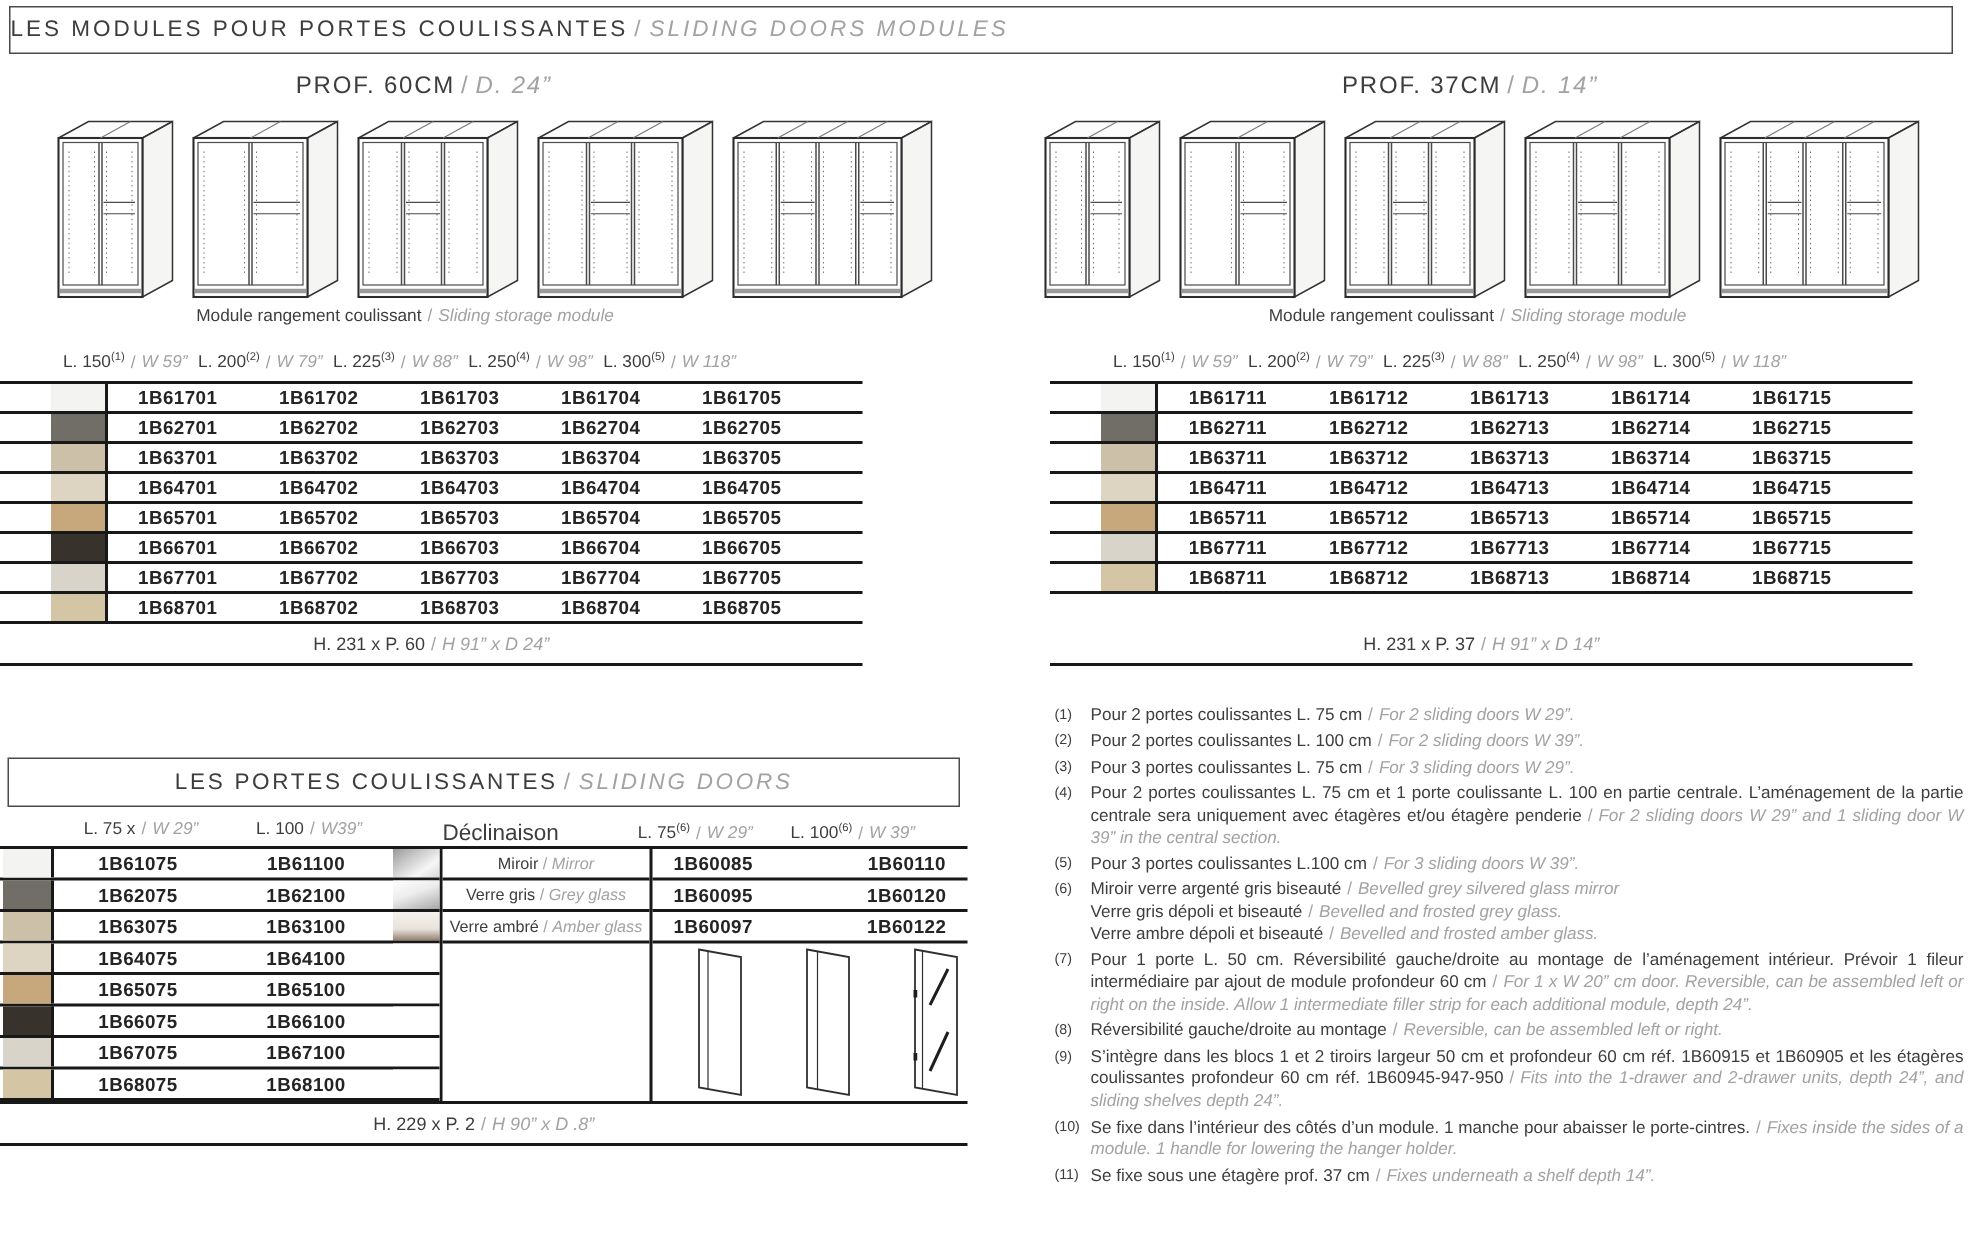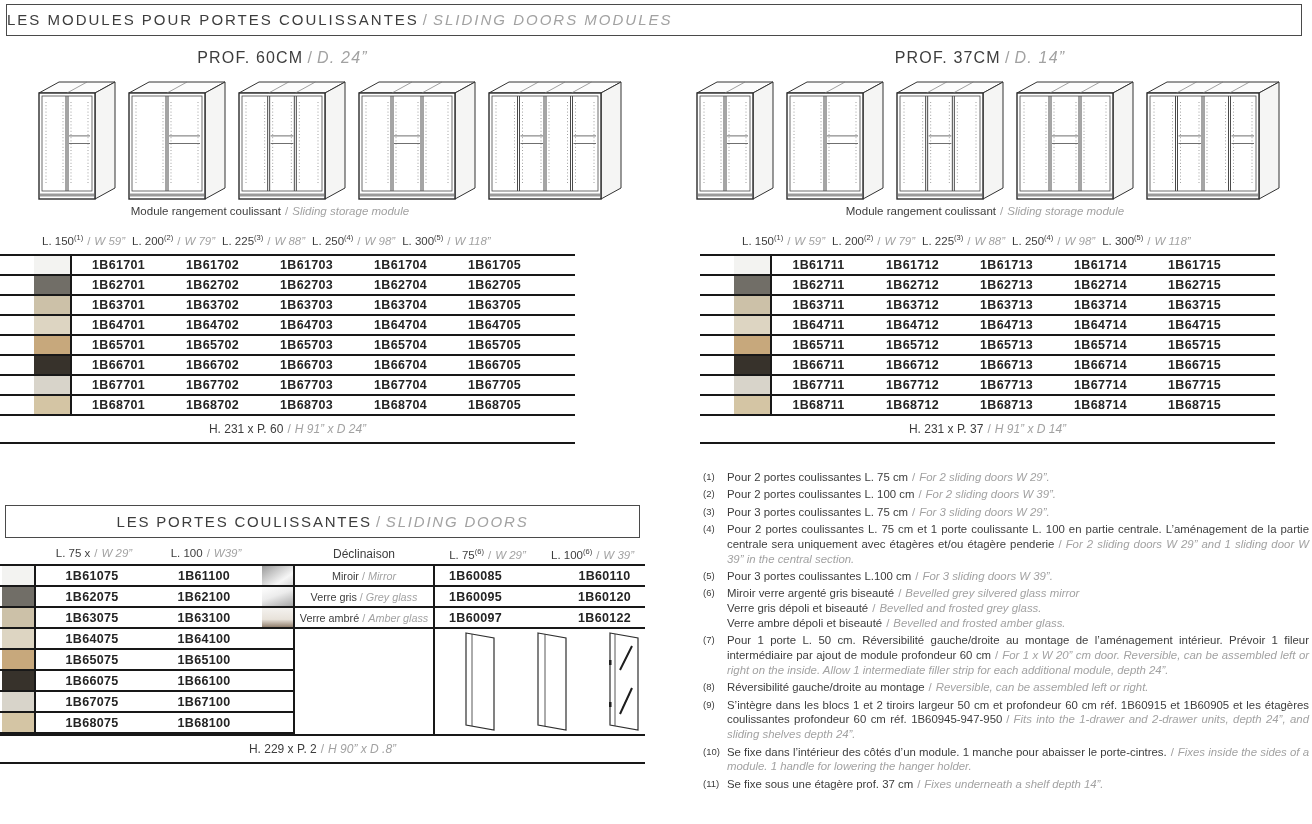--- a/index.html
+++ b/index.html
@@ -46,22 +46,22 @@
   .sw-grey{background:linear-gradient(160deg,#ffffff 0%,#ececec 45%,#a8a8a8 100%);}
   .sw-amber{background:linear-gradient(180deg,#f4f2ef 0%,#e8e2da 60%,#93816f 100%);}
   .sw-none{background:#ffffff;}
 
   .decl-labelcol{left:295px;top:566px;width:138px;height:168px;border-right:2px solid #181818;}
   .decl-lrow{height:19px;border-bottom:2px solid #181818;display:flex;align-items:center;justify-content:center;
              font-size:10.8px;white-space:nowrap;text-align:right;}
   .decl-refs{left:435px;top:566px;width:210px;height:168px;}
   .decl-rrow{height:19px;border-bottom:2px solid #181818;display:flex;align-items:center;gap:48px;}
   .decl-rrow .ref-cell{width:105px;}
-  .decl-head-label{left:295px;top:547px;width:138px;text-align:center;font-size:12px;white-space:nowrap;}
-  .decl-head-cols{left:435px;top:547px;width:210px;display:flex;font-size:11.5px;white-space:nowrap;}
+  .decl-head-label{left:295px;top:547px;width:138px;font-size:15px;white-space:nowrap;}
+  .decl-head-cols{left:411px;top:547px;width:210px;display:flex;font-size:11.5px;white-space:nowrap;}
   .decl-head-cols .ch{width:105px;text-align:center;}
   .doors-art{left:452px;top:630px;display:flex;gap:16px;}
 
   
   .footnotes{left:703px;top:470px;width:606px;font-size:11.4px;line-height:1.3;}
   .note{position:relative;padding-left:24px;text-align:justify;margin-bottom:2.5px;}
   .note .nnum{position:absolute;left:0;top:1px;font-size:9.5px;color:#3d3d3d;}
 </style>
 </head>
 <body>
@@ -454,28 +454,20 @@
 
       <div class="t-row">
         <div class="swatch-cell" style="background: rgb(199, 168, 124);"></div>
         <div class="ref-cell">1B65711</div>
         <div class="ref-cell">1B65712</div>
         <div class="ref-cell">1B65713</div>
         <div class="ref-cell">1B65714</div>
         <div class="ref-cell">1B65715</div>
       </div>
 
-      <div class="t-row">
-        <div class="swatch-cell" style="background: rgb(55, 50, 43);"></div>
-        <div class="ref-cell">1B66711</div>
-        <div class="ref-cell">1B66712</div>
-        <div class="ref-cell">1B66713</div>
-        <div class="ref-cell">1B66714</div>
-        <div class="ref-cell">1B66715</div>
-      </div>
 
       <div class="t-row">
         <div class="swatch-cell" style="background: rgb(216, 212, 202);"></div>
         <div class="ref-cell">1B67711</div>
         <div class="ref-cell">1B67712</div>
         <div class="ref-cell">1B67713</div>
         <div class="ref-cell">1B67714</div>
         <div class="ref-cell">1B67715</div>
       </div>
 

